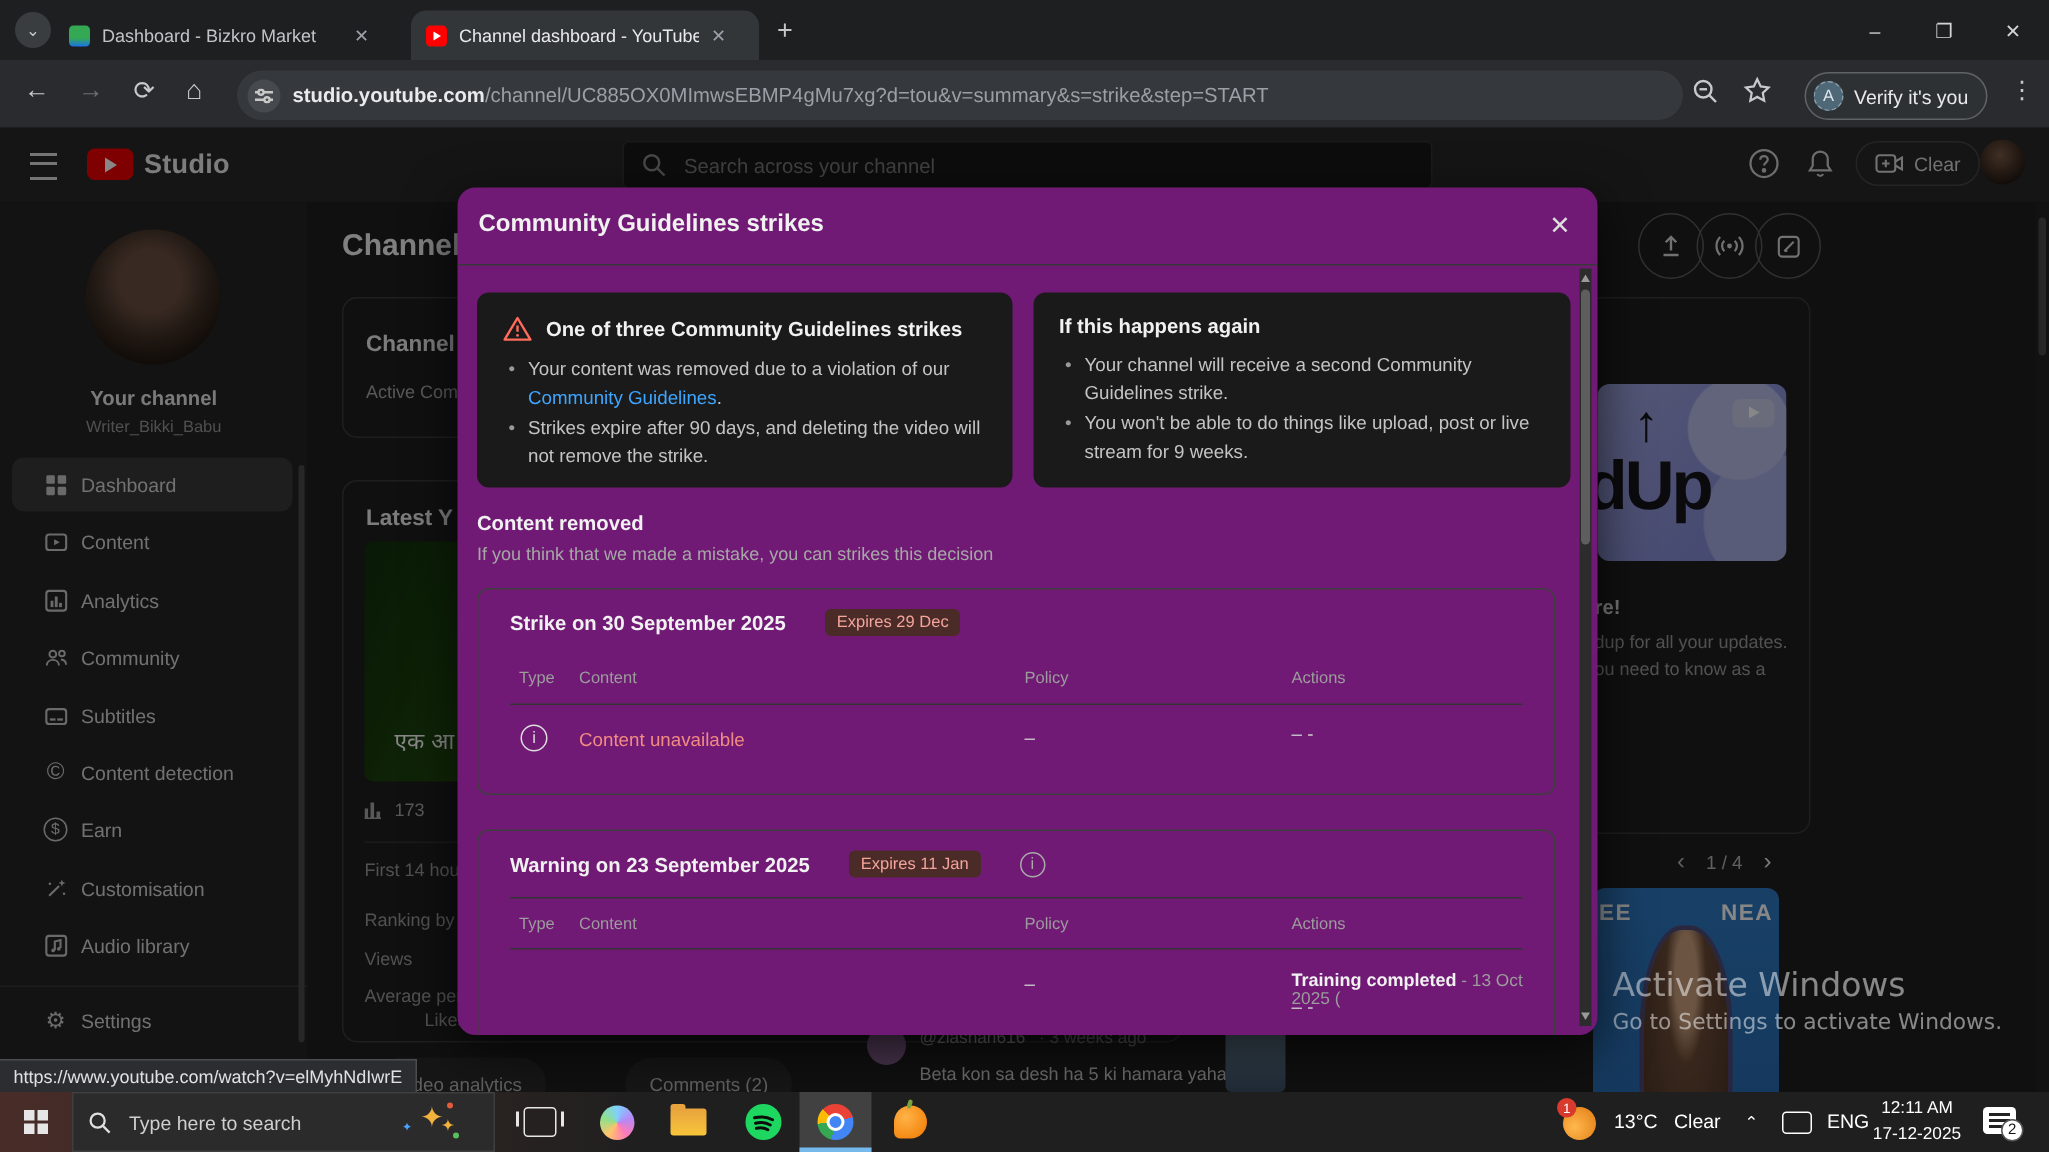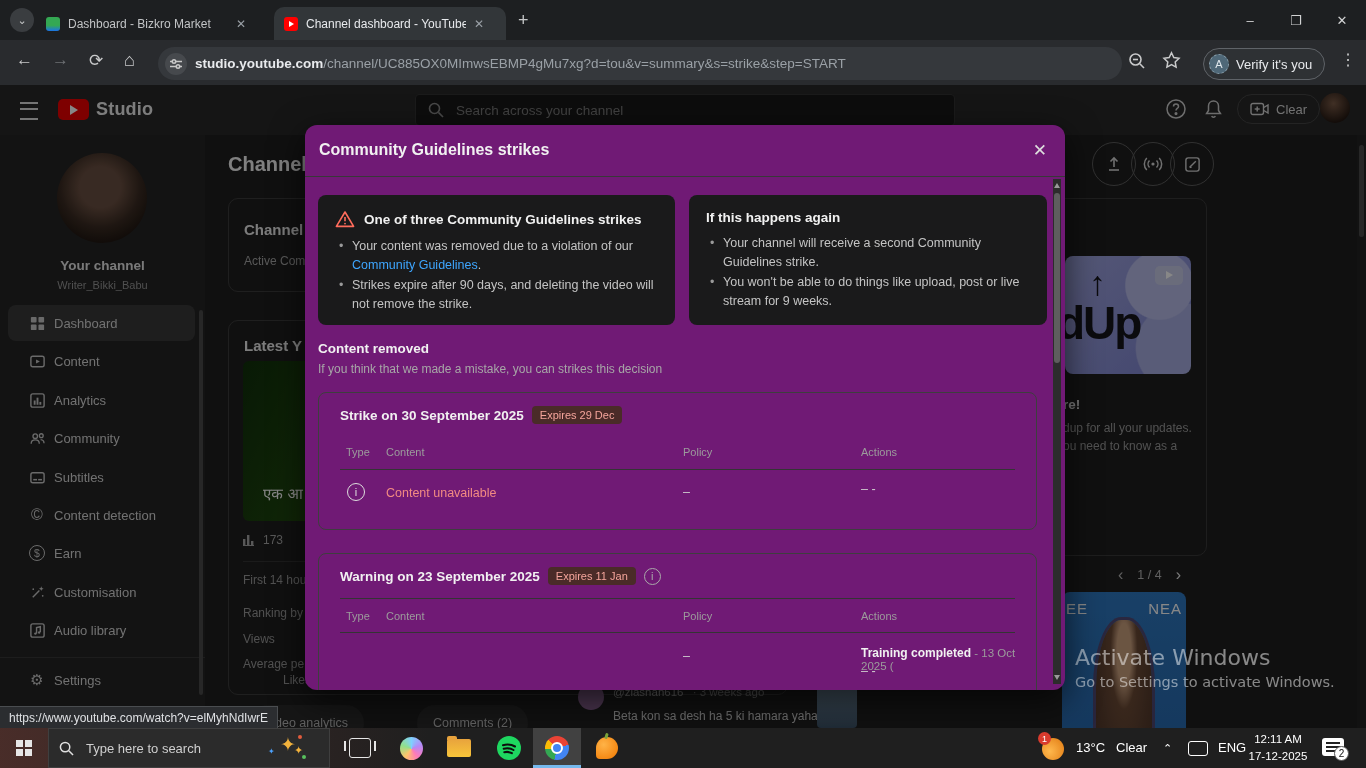--- a/index.html
+++ b/index.html
@@ -68,41 +68,41 @@
   .promo-img{position:absolute;left:14px;top:57px;width:126px;height:118px;border-radius:8px;background:radial-gradient(circle at 75% 25%,#b9bdea 0 26%,transparent 27%),radial-gradient(circle at 92% 78%,#a9aee2 0 30%,transparent 31%),linear-gradient(135deg,#a0a5e0,#7e85d2);overflow:hidden;}
   .vidup{position:absolute;left:-8px;top:40px;color:#15151c;font-size:46px;font-weight:bold;letter-spacing:-2px;}
   .vidup-arrow{position:absolute;left:24px;top:8px;color:#15151c;font-size:34px;font-weight:bold;}
   .playbadge{position:absolute;right:8px;top:10px;width:28px;height:19px;border-radius:5px;background:rgba(215,218,230,.55);}
   .playbadge::after{content:"";position:absolute;left:11px;top:5px;border-left:7px solid #fff;border-top:4.5px solid transparent;border-bottom:4.5px solid transparent;}
   .promo-t1{position:absolute;left:12px;top:198px;color:#dedede;font-weight:bold;font-size:13.5px;}
   .promo-t2{position:absolute;left:12px;top:222px;color:#9a9a9a;font-size:12px;}
   .promo-t3{position:absolute;left:12px;top:240px;color:#9a9a9a;font-size:12px;}
   .pager{position:absolute;left:1118px;top:481px;width:80px;color:#b5b5b5;font-size:12.5px;display:flex;align-items:center;gap:14px;}
   .womancard{position:absolute;left:1062px;top:507px;width:124px;height:221px;border-radius:8px;background:linear-gradient(180deg,#2f79c2,#2564a8);overflow:hidden;}
-  .wletter{position:absolute;color:#fff;font-weight:normal;font-size:15px;letter-spacing:1px;}
+  .wletter{position:absolute;color:#fff;font-weight:bold;font-size:15px;letter-spacing:1px;}
   .face{position:absolute;left:34px;top:28px;width:56px;height:150px;background:radial-gradient(ellipse at 50% 22%,#caa07e 0 18%,#6b4a35 34%,#5d4030 60%,#4a3326 100%);border-radius:45% 45% 30% 30%;box-shadow:0 0 0 3px rgba(110,40,60,.55);}
   .pgscroll{position:absolute;left:1357px;top:50px;width:9px;height:593px;background:#232323;}
   .pgthumb{position:absolute;left:2px;top:10px;width:5px;height:92px;background:#4b4b4b;border-radius:3px;}
   
   .dim{position:absolute;left:0;top:0;width:1366px;height:643px;background:rgba(0,0,0,.47);z-index:5;}
   .modal{position:absolute;left:305px;top:40px;width:760px;height:565px;background:#701a75;border-radius:12px;z-index:10;box-shadow:0 10px 34px rgba(0,0,0,.65);overflow:hidden;}
   .mhead{position:absolute;left:0;top:0;width:760px;height:52px;border-bottom:1px solid #383838;box-sizing:border-box;}
   .mtitle{position:absolute;left:14px;top:16px;color:#f1f1f1;font-size:16px;font-weight:bold;}
   .mclose{position:absolute;right:18px;top:15px;color:#ddd;font-size:17px;}
   .mbody{position:absolute;left:0;top:52px;width:760px;height:513px;overflow:hidden;}
   .icard{position:absolute;top:18px;height:130px;background:#1a1a1b;border-radius:8px;box-sizing:border-box;padding:15px 17px;}
   .icard h4{margin:0;color:#f1f1f1;font-size:13.5px;display:flex;align-items:center;gap:9px;}
   .icard ul{margin:9px 0 0;padding:0;list-style:none;}
   .icard li{position:relative;padding-left:17px;color:#c4c4c4;font-size:12.5px;line-height:1.55;}
   .icard li::before{content:"•";position:absolute;left:4px;color:#9a9a9a;}
   .linkblue{color:#3ea6ff;}
   .mh2{position:absolute;left:13px;top:164px;color:#f1f1f1;font-size:13.5px;font-weight:bold;}
   .msub{position:absolute;left:13px;top:185px;color:#a7a7a7;font-size:12px;}
   .scard{position:absolute;left:13px;width:719px;border:1px solid #3e3e3e;border-radius:8px;box-sizing:border-box;}
-  .strow{position:absolute;left:21px;top:13px;display:flex;align-items:center;gap:8px;}
+  .strow{position:absolute;left:21px;top:13px;display:flex;align-items:center;gap:26px;}
   .strow b{color:#f1f1f1;font-size:13.5px;}
   .badge{background:#4a2b28;color:#f4a49b;font-size:11px;padding:3px 8px;border-radius:4px;}
   .thead{position:absolute;font-size:11px;color:#9c9c9c;}
   .tdiv{position:absolute;left:21px;right:21px;height:1px;background:#343434;}
   .infoc{width:18px;height:18px;border-radius:50%;border:1.5px solid #ddd;color:#ddd;font-size:11px;display:flex;align-items:center;justify-content:center;box-sizing:border-box;}
   .infoc.gray{border-color:#aaa;color:#aaa;width:17px;height:17px;}
   .mscroll{position:absolute;left:748px;top:54px;width:8px;height:505px;background:#2c2c2c;z-index:11;}
   .mthumb{position:absolute;left:1px;top:14px;width:6px;height:170px;background:#5e5e5e;border-radius:3px;}
   .tri{position:absolute;left:1px;width:0;height:0;border-left:3px solid transparent;border-right:3px solid transparent;}
   

